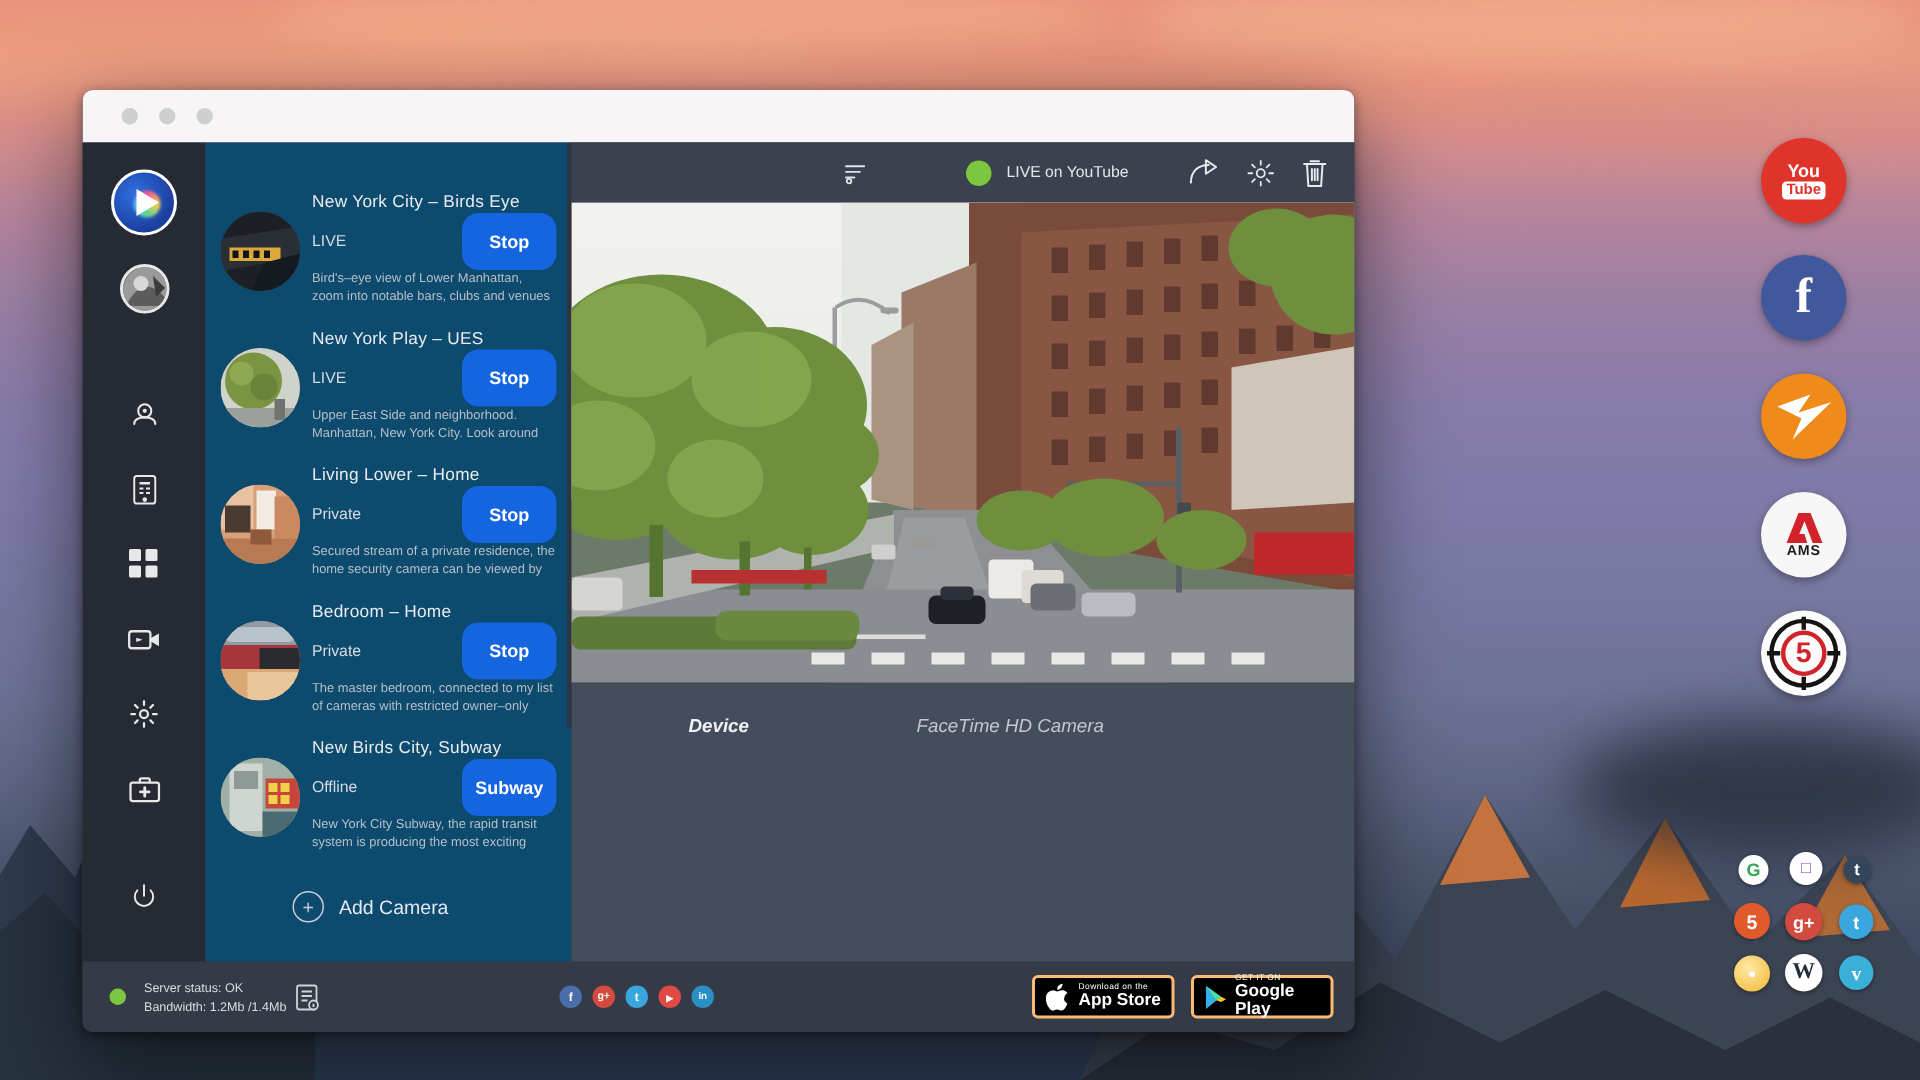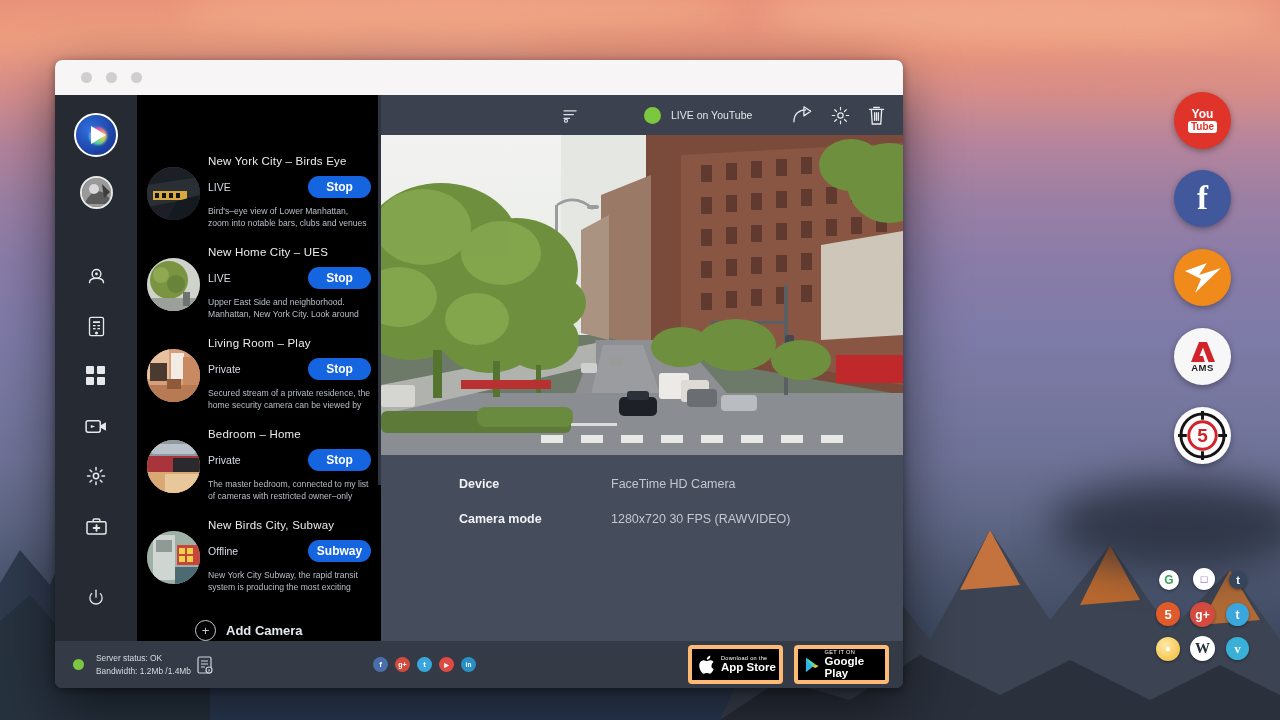--- a/index.html
+++ b/index.html
@@ -102,26 +102,25 @@
     display:flex; align-items:center; justify-content:center;
     color:#e6e8ea;
     cursor:pointer;
   }
   .rail-icon svg { display:block; }
   #rail-power { position:absolute; bottom:18px; left:0; }
 
   
   #camlist {
     width:244px; flex:0 0 244px;
-    background:#000000;
+    background:#0c4a6e;
     display:flex; flex-direction:column;
-    padding-top:10px;
+    padding-top:26px;
     position:relative;
     overflow:hidden;
-    justify-content:flex-end;
   }
   .cam {
     display:flex;
     padding:6px 10px 8px 10px;
     position:relative;
     min-height:74px;
   }
   .cam-thumb {
     width:53px;height:53px;border-radius:50%;
     flex:0 0 53px;
@@ -131,21 +130,21 @@
   }
   .cam-main { flex:1; min-width:0; padding-top:2px; }
   .cam-title {
     color:#e9ebee; font-size:11.5px; letter-spacing:.2px;
     white-space:nowrap; overflow:hidden; text-overflow:ellipsis;
     margin-bottom:9px;
   }
   .cam-row { display:flex; align-items:center; height:22px; margin-bottom:7px; }
   .cam-status { color:#d7dbe2; font-size:10.5px; flex:1; }
   .cam-btn {
-    width:63px; height:22px; border-radius:11px;
+    width:63px; height:38px; border-radius:11px;
     background:#1565E0; color:#fff;
     font-size:12px; font-weight:bold;
     display:flex;align-items:center;justify-content:center;
     cursor:pointer; border:none;
     font-family:"Liberation Sans", sans-serif;
   }
   .cam-desc {
     color:#b9bfc9; font-size:8.6px; line-height:1.45;
     max-height:25px; overflow:hidden;
   }
@@ -153,21 +152,21 @@
     display:flex; align-items:center;
     padding:18px 0 0 58px;
     cursor:pointer;
   }
   #addcam .plus {
     width:21px;height:21px;border-radius:50%;
     border:1.3px solid #c6cbd4; color:#c6cbd4;
     display:flex;align-items:center;justify-content:center;
     font-size:13px; line-height:1; margin-right:10px;
   }
-  #addcam .lbl { color:#e4e7ec; font-size:13px; font-weight:bold; }
+  #addcam .lbl { color:#e4e7ec; font-size:13px; font-weight:normal; }
   #listscroll {
     position:absolute; right:0; top:0; width:3px; height:390px;
     background:#2e3540;
   }
 
   
   #main { flex:1; display:flex; flex-direction:column; background:#454c5b; min-width:0; }
   #topbar {
     height:40px; flex:0 0 40px;
     display:flex; align-items:center;
@@ -196,43 +195,43 @@
     padding-right:56px; gap:26px;
     background:#454c5b;
   }
   .tab {
     height:25px; padding:0 19px; border-radius:13px;
     background:#fbfbfd; color:#5b63d8;
     font-size:12.5px; font-weight:bold;
     display:flex;align-items:center;justify-content:center;
     cursor:pointer;
   }
-  #details { flex:1; padding:22px 0 4px 78px; }
+  #details { flex:1; padding:22px 0 4px 78px;font-style:italic; }
   .drow { display:flex; margin-bottom:21px; }
   .dlabel { width:152px; color:#f0f2f5; font-size:12.5px; font-weight:bold; }
   .dvalue { color:#c2c7d0; font-size:12.5px; }
 
   
   #footer {
     height:47px; flex:0 0 47px;
     background:#343a46;
     display:flex; align-items:center;
     padding:0 14px 0 18px;
   }
   #srvdot { width:11px;height:11px;border-radius:50%;background:#7dc63f;margin-right:12px;}
   #srvtxt { font-size:8.4px; color:#d8dce2; line-height:1.5; }
   #srvnote { margin-left:6px; color:#cfd4dc; display:flex; align-items:center;}
   #social { display:flex; gap:7px; margin-left:160px; }
   .soc { width:15px;height:15px;border-radius:50%;
     display:flex;align-items:center;justify-content:center;
     font-size:8px;color:#fff;font-weight:bold; cursor:pointer;}
   #stores { margin-left:auto; display:flex; gap:11px; }
   .store {
-    height:39px; width:95px; border-radius:4px;
-    background:#000; border:4px solid #fdba74;
+    height:29px; width:95px; border-radius:4px;
+    background:#000; border:2px solid #fdba74;
     display:flex; align-items:center; padding-left:7px; cursor:pointer;
   }
   .store .st-txt { margin-left:5px; color:#fff; line-height:1.05;}
   .store .st-small { font-size:5.6px; letter-spacing:.3px; display:block;}
   .store .st-big { font-size:11.5px; font-weight:bold; display:block;}
 
   
   .dockicon {
     position:absolute; border-radius:50%;
     display:flex;align-items:center;justify-content:center;
@@ -381,21 +380,21 @@
           <svg width="53" height="53" viewBox="0 0 53 53">
             <rect width="53" height="53" fill="#cfd3cc"></rect>
             <circle cx="22" cy="22" r="19" fill="#7a9442"></circle>
             <circle cx="14" cy="17" r="8" fill="#8fa852"></circle>
             <circle cx="29" cy="26" r="9" fill="#68843a"></circle>
             <rect x="0" y="40" width="53" height="13" fill="#9ba09a"></rect>
             <rect x="36" y="34" width="7" height="14" fill="#6e7470"></rect>
           </svg>
         </div>
         <div class="cam-main">
-          <div class="cam-title">New Home City – UES</div>
+          <div class="cam-title">New York Play – UES</div>
           <div class="cam-row">
             <div class="cam-status">LIVE</div>
             <button class="cam-btn">Stop</button>
           </div>
           <div class="cam-desc">Upper East Side and neighborhood. Manhattan, New York City. Look around Central Park, the ...</div>
         </div>
       </div>
 
       <div class="cam">
         <div class="cam-thumb">
@@ -403,21 +402,21 @@
             <rect width="53" height="53" fill="#d8a07a"></rect>
             <rect x="0" y="0" width="22" height="30" fill="#e8c2a0"></rect>
             <rect x="3" y="14" width="17" height="18" fill="#4a3a30"></rect>
             <rect x="24" y="4" width="13" height="26" fill="#f2ece2"></rect>
             <rect x="36" y="8" width="17" height="28" fill="#c98a62"></rect>
             <rect x="0" y="36" width="53" height="17" fill="#b87a52"></rect>
             <rect x="20" y="30" width="14" height="10" fill="#8f5a3a"></rect>
           </svg>
         </div>
         <div class="cam-main">
-          <div class="cam-title">Living Room – Play</div>
+          <div class="cam-title">Living Lower – Home</div>
           <div class="cam-row">
             <div class="cam-status">Private</div>
             <button class="cam-btn">Stop</button>
           </div>
           <div class="cam-desc">Secured stream of a private residence, the home security camera can be viewed by it's creator ...</div>
         </div>
       </div>
 
       <div class="cam">
         <div class="cam-thumb">
@@ -640,24 +639,20 @@
           <rect x="80" y="245" width="90" height="9" fill="#b83030"></rect>
         </svg>
       </div>
 
 
       <div id="details">
         <div class="drow">
           <div class="dlabel">Device</div>
           <div class="dvalue">FaceTime HD Camera</div>
         </div>
-        <div class="drow">
-          <div class="dlabel">Camera mode</div>
-          <div class="dvalue">1280x720 30 FPS (RAWVIDEO)</div>
-        </div>
       </div>
     </div>
   </div>
 
   <div id="footer">
     <div id="srvdot"></div>
     <div id="srvtxt">
       <div>Server status: OK</div>
       <div>Bandwidth: 1.2Mb /1.4Mb</div>
     </div>

